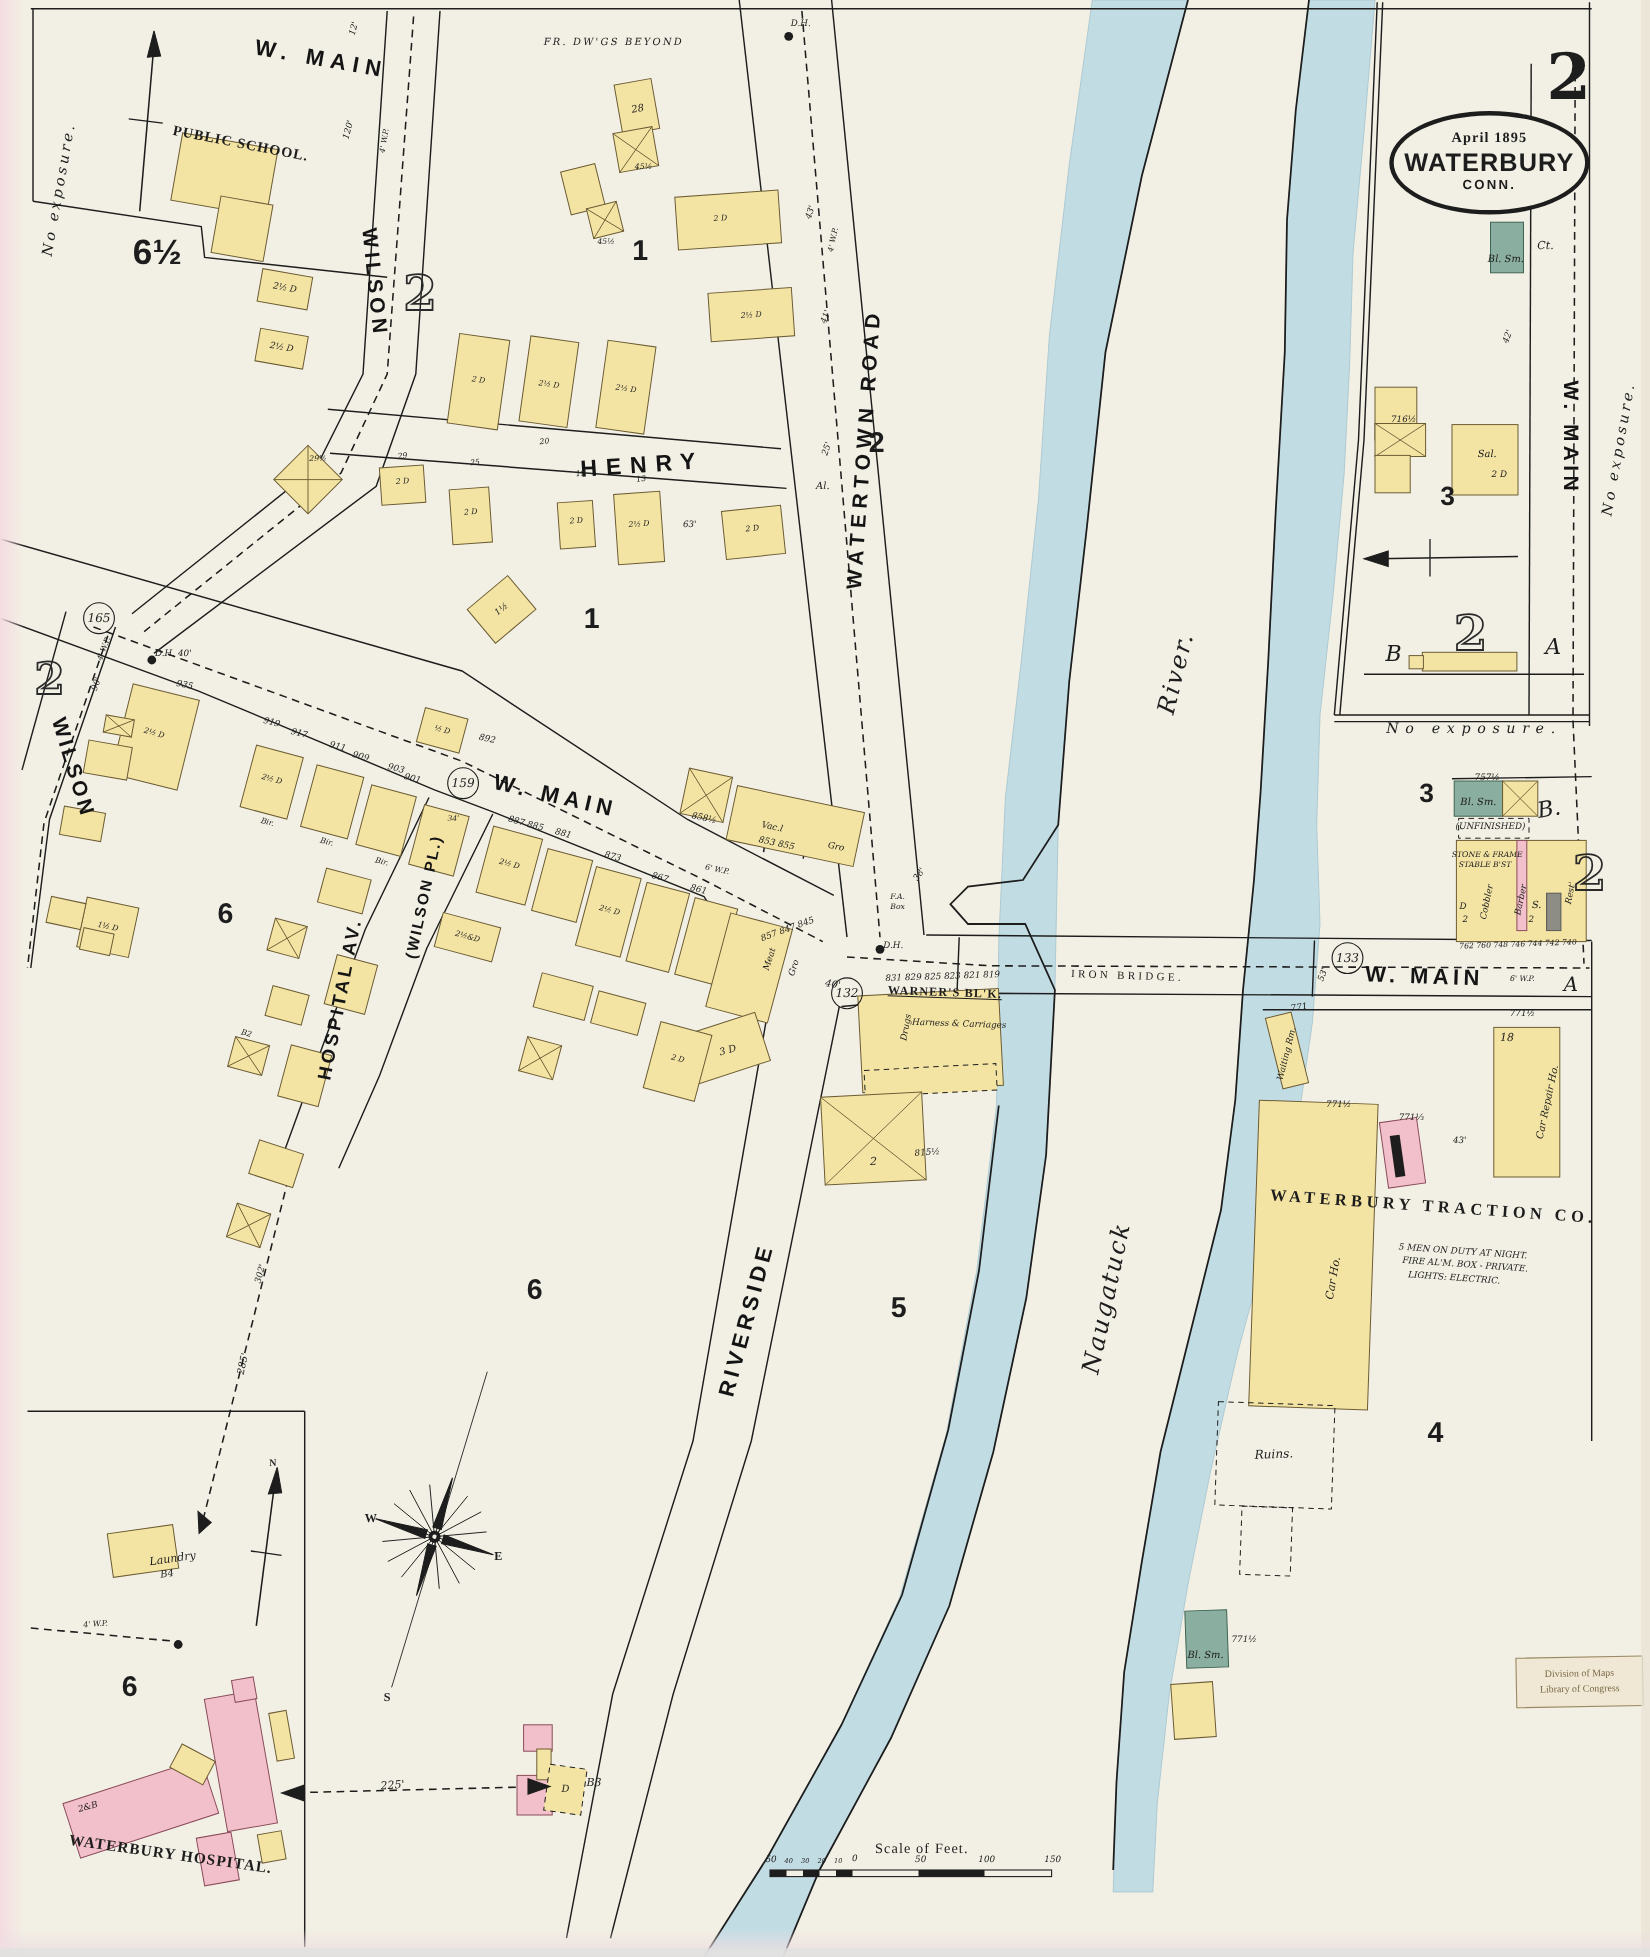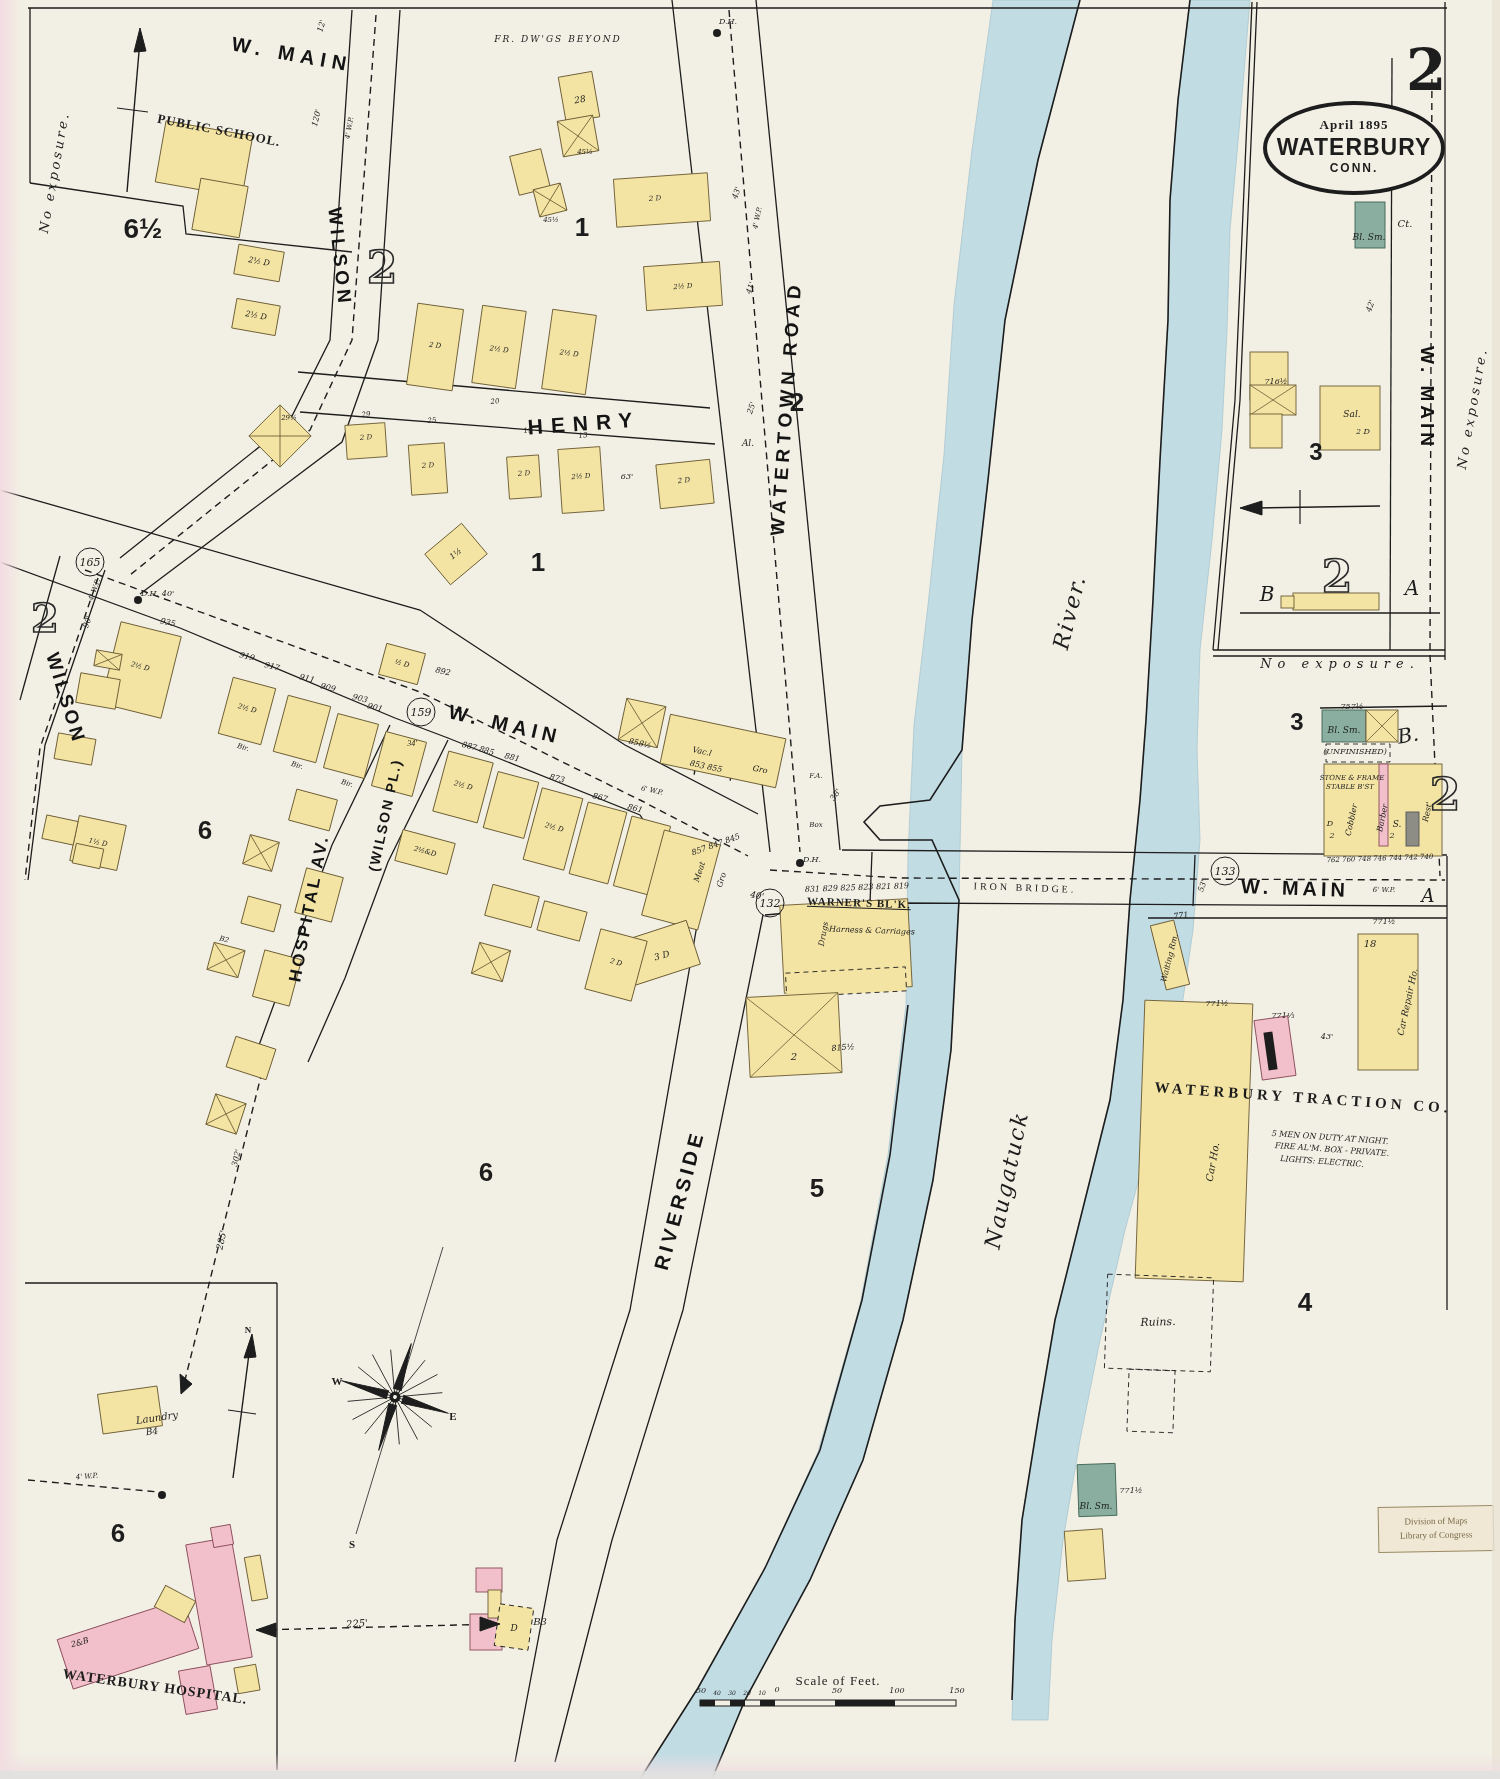--- a/index.html
+++ b/index.html
@@ -481,21 +481,21 @@
       <span class="lbl st" style="left: 679px; top: 1200px; font-size: 20px; letter-spacing: 4px; transform: translate(-50%, -50%) rotate(-75deg);">RIVERSIDE</span>
       <span class="lbl st" style="left: 1295px; top: 888px; font-size: 20px; letter-spacing: 4px; transform: translate(-50%, -50%) rotate(2deg);">W. MAIN</span>
       <span class="lbl st" style="left: 1427px; top: 398px; font-size: 19px; letter-spacing: 4px; transform: translate(-50%, -50%) rotate(90deg);">W. MAIN</span>
       <span class="lbl wi" style="left: 1025px; top: 888px; font-size: 10px; letter-spacing: 3px; transform: translate(-50%, -50%) rotate(2deg);">IRON BRIDGE.</span>
       <span class="lbl sc" style="left: 1070px; top: 612px; font-size: 22px; letter-spacing: 2px; transform: translate(-50%, -50%) rotate(-76deg);">River.</span>
       <span class="lbl sc" style="left: 1007px; top: 1180px; font-size: 22px; letter-spacing: 2px; transform: translate(-50%, -50%) rotate(-78deg);">Naugatuck</span>
       <span class="lbl ci" style="left: 90px; top: 562px; font-size: 11px; transform: translate(-50%, -50%) rotate(0deg);">165</span>
       <span class="lbl ci" style="left: 421px; top: 712px; font-size: 11px; transform: translate(-50%, -50%) rotate(0deg);">159</span>
       <span class="lbl ci" style="left: 770px; top: 863px; font-size: 11px; transform: translate(-50%, -50%) rotate(0deg); margin-top: 40px;">132</span>
       <span class="lbl ci" style="left: 1225px; top: 871px; font-size: 11px; transform: translate(-50%, -50%) rotate(0deg);">133</span>
-      <span class="lbl bn" style="left: 143px; top: 229px; font-size: 28px; transform: translate(-50%, -50%) rotate(0deg);">6½</span>
+      <span class="lbl bn" style="left: 143px; top: 229px; font-size: 32px; transform: translate(-50%, -50%) rotate(0deg);">6½</span>
       <span class="lbl bn" style="left: 582px; top: 227px; font-size: 26px; transform: translate(-50%, -50%) rotate(0deg);">1</span>
       <span class="lbl bn" style="left: 538px; top: 562px; font-size: 26px; transform: translate(-50%, -50%) rotate(0deg);">1</span>
       <span class="lbl bn" style="left: 797px; top: 402px; font-size: 26px; transform: translate(-50%, -50%) rotate(0deg);">2</span>
       <span class="lbl bn" style="left: 1316px; top: 452px; font-size: 24px; transform: translate(-50%, -50%) rotate(0deg);">3</span>
       <span class="lbl bn" style="left: 1297px; top: 722px; font-size: 24px; transform: translate(-50%, -50%) rotate(0deg);">3</span>
       <span class="lbl bn" style="left: 1305px; top: 1302px; font-size: 26px; transform: translate(-50%, -50%) rotate(0deg);">4</span>
       <span class="lbl bn" style="left: 817px; top: 1188px; font-size: 26px; transform: translate(-50%, -50%) rotate(0deg);">5</span>
       <span class="lbl bn" style="left: 205px; top: 830px; font-size: 26px; transform: translate(-50%, -50%) rotate(0deg);">6</span>
       <span class="lbl bn" style="left: 486px; top: 1172px; font-size: 26px; transform: translate(-50%, -50%) rotate(0deg);">6</span>
       <span class="lbl bn" style="left: 118px; top: 1533px; font-size: 26px; transform: translate(-50%, -50%) rotate(0deg);">6</span>
@@ -572,21 +572,21 @@
       <span class="lbl ti" style="left: 247px; top: 709px; font-size: 7px; transform: translate(-50%, -50%) rotate(15deg);">2½ D</span>
       <span class="lbl ti" style="left: 463px; top: 786px; font-size: 7px; transform: translate(-50%, -50%) rotate(15deg);">2½ D</span>
       <span class="lbl ti" style="left: 554px; top: 828px; font-size: 7px; transform: translate(-50%, -50%) rotate(15deg);">2½ D</span>
       <span class="lbl ti" style="left: 616px; top: 963px; font-size: 7px; transform: translate(-50%, -50%) rotate(15deg);">2 D</span>
       <span class="lbl ti" style="left: 402px; top: 664px; font-size: 7px; transform: translate(-50%, -50%) rotate(15deg);">½ D</span>
       <span class="lbl ti" style="left: 98px; top: 843px; font-size: 7px; transform: translate(-50%, -50%) rotate(12deg);">1½ D</span>
       <span class="lbl ti" style="left: 425px; top: 852px; font-size: 7px; transform: translate(-50%, -50%) rotate(15deg);">2½&amp;D</span>
       <span class="lbl sc" style="left: 243px; top: 748px; font-size: 7px; transform: translate(-50%, -50%) rotate(15deg);">Bir.</span>
       <span class="lbl sc" style="left: 297px; top: 766px; font-size: 7px; transform: translate(-50%, -50%) rotate(15deg);">Bir.</span>
       <span class="lbl sc" style="left: 347px; top: 784px; font-size: 7px; transform: translate(-50%, -50%) rotate(15deg);">Bir.</span>
-      <span class="lbl ti" style="left: 816px; top: 776px; font-size: 7px; transform: translate(-50%, -50%) rotate(0deg); text-align: right;">F.A.</span>
+      <span class="lbl ti" style="left: 816px; top: 816px; font-size: 7px; transform: translate(-50%, -50%) rotate(0deg); text-align: right;">F.A.</span>
       <span class="lbl ti" style="left: 816px; top: 825px; font-size: 7px; transform: translate(-50%, -50%) rotate(0deg);">Box</span>
       <span class="lbl ti" style="left: 794px; top: 1057px; font-size: 10px; transform: translate(-50%, -50%) rotate(0deg);">2</span>
       <span class="lbl ti" style="left: 150px; top: 594px; font-size: 8px; transform: translate(-50%, -50%) rotate(0deg);">D.H.</span>
       <span class="lbl ti" style="left: 728px; top: 22px; font-size: 8px; transform: translate(-50%, -50%) rotate(0deg);">D.H.</span>
       <span class="lbl ti" style="left: 812px; top: 860px; font-size: 8px; transform: translate(-50%, -50%) rotate(0deg);">D.H.</span>
       <span class="lbl ti" style="left: 168px; top: 623px; font-size: 8px; transform: translate(-50%, -50%) rotate(12deg);">935</span>
       <span class="lbl ti" style="left: 247px; top: 657px; font-size: 8px; transform: translate(-50%, -50%) rotate(15deg);">919</span>
       <span class="lbl ti" style="left: 272px; top: 667px; font-size: 8px; transform: translate(-50%, -50%) rotate(15deg);">917</span>
       <span class="lbl ti" style="left: 307px; top: 679px; font-size: 8px; transform: translate(-50%, -50%) rotate(15deg);">911</span>
       <span class="lbl ti" style="left: 328px; top: 688px; font-size: 8px; transform: translate(-50%, -50%) rotate(15deg);">909</span>

